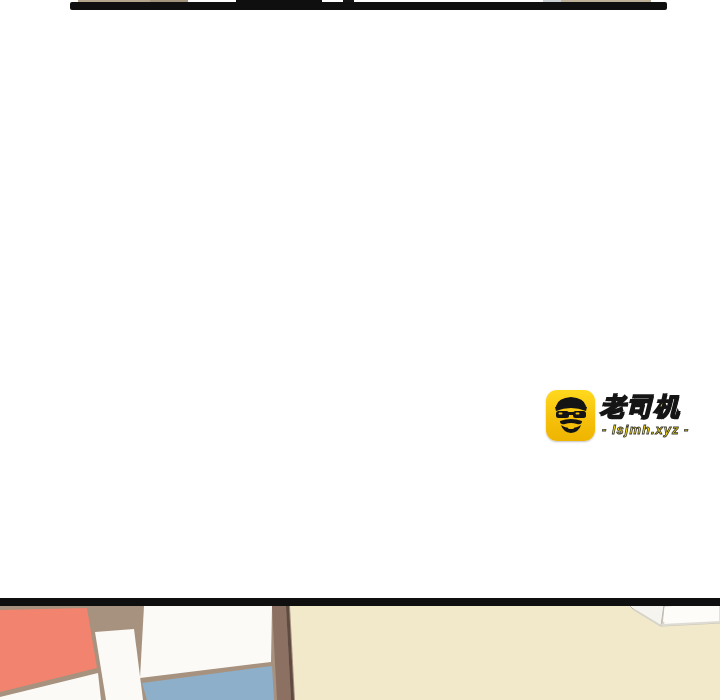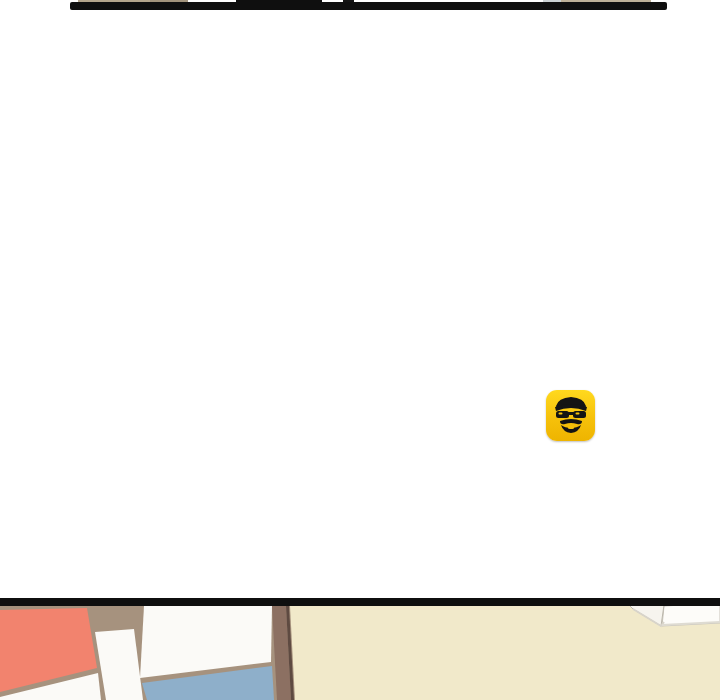--- a/index.html
+++ b/index.html
@@ -62,20 +62,24 @@
         <rect x="22" y="17" width="13" height="7" rx="2.5" fill="#141414"></rect>
         <rect x="16" y="18" width="8" height="3" fill="#141414"></rect>
         <rect x="7.5" y="18.5" width="4" height="2" rx="1" fill="#f6c10b"></rect>
         <rect x="24.5" y="18.5" width="4" height="2" rx="1" fill="#f6c10b"></rect>
 
         <path d="M9 27 Q20 23 31 27 Q31 31 26 30 Q20 28 14 30 Q9 31 9 27 Z" fill="#141414"></path>
         <path d="M10 31 Q12 38 20 39 Q28 38 30 31 Q26 34 20 34 Q14 34 10 31 Z" fill="#141414"></path>
         <ellipse cx="20" cy="33.5" rx="3.2" ry="1.6" fill="#f6c10b"></ellipse>
       </svg>
     </div>
+    <div class="wm-text">
+      <span class="wm-title">老司机</span>
+      <span class="wm-url">- lsjmh.xyz -</span>
+    </div>
   </div>
 
   <div class="bottom-panel">
     <svg width="720" height="102" viewBox="0 0 720 102">
 
       <rect x="0" y="0" width="720" height="102" fill="#f1e9ca"></rect>
 
       <polygon points="0,8 290,8 295,102 0,102" fill="#a6927e"></polygon>
 
       <polygon points="0,12 87,10 97,70 0,94" fill="#f2836e"></polygon>

